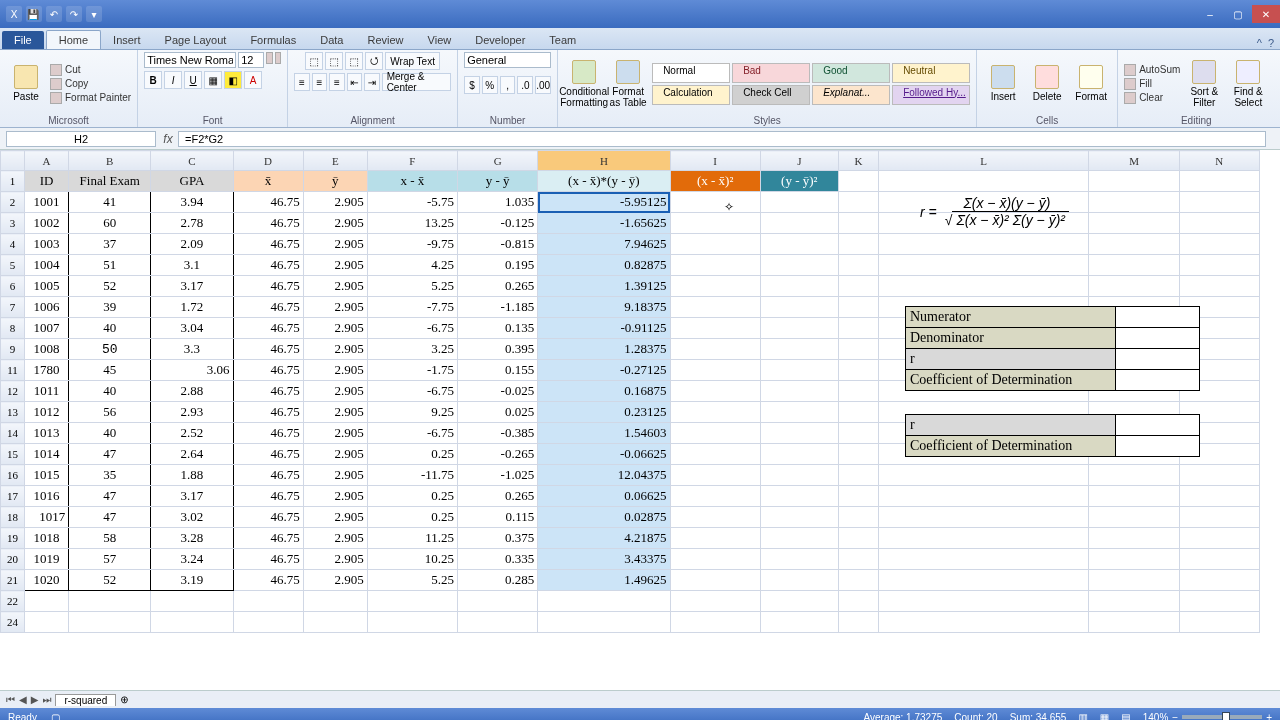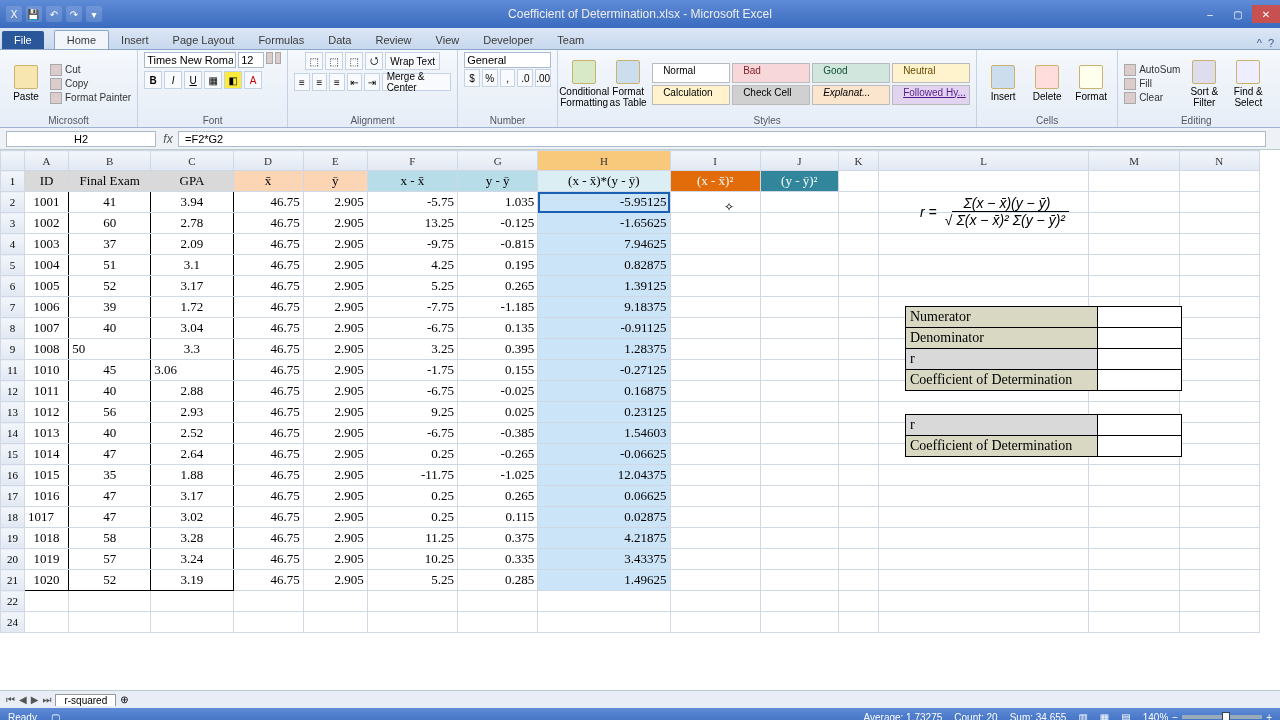--- a/index.html
+++ b/index.html
@@ -11,21 +11,21 @@
 .titlebar .qat span { width:16px; height:16px; background:rgba(255,255,255,.15); border-radius:2px; display:flex; align-items:center; justify-content:center; font-size:10px; }
 .titlebar .title { position:absolute; left:50%; transform:translateX(-50%); font-size:12px; color:#eee; }
 .titlebar .winctrl { margin-left:auto; display:flex; }
 .titlebar .winctrl span { width:28px; height:18px; display:flex; align-items:center; justify-content:center; font-size:10px; }
 .titlebar .winctrl .close { background:#c75050; }
 
 
 .ribtabs { height:22px; background:linear-gradient(#dbe6f4,#c7d8ee); display:flex; align-items:end; padding-left:2px; border-bottom:1px solid #8ba6c9; }
 .ribtabs .tab { padding:3px 12px; font-size:11px; color:#3b3b3b; cursor:pointer; }
 .ribtabs .tab.file { background:#2a579a; color:#fff; border-radius:2px 2px 0 0; margin-right:2px;}
-.ribtabs .tab.active { background:#f2f6fb; border:1px solid #8ba6c9; border-bottom:none; border-radius:2px 2px 0 0;margin-left:8px; }
+.ribtabs .tab.active { background:#f2f6fb; border:1px solid #8ba6c9; border-bottom:none; border-radius:2px 2px 0 0; }
 .ribtabs .right { margin-left:auto; display:flex; gap:6px; padding-right:6px; color:#3b5a8a; font-size:11px; }
 
 
 .ribbon { height:78px; background:linear-gradient(#f5f8fc,#e6edf7); border-bottom:1px solid #9db3cf; display:flex; font-size:11px; }
 .group { border-right:1px solid #c4d2e5; padding:2px 6px 0 6px; display:flex; flex-direction:column; justify-content:space-between; }
 .group .gtitle { text-align:center; font-size:10px; color:#556; padding-bottom:1px; }
 .group .body { flex:1; display:flex; align-items:center; gap:4px; }
 .bigbtn { width:40px; height:56px; display:flex; flex-direction:column; align-items:center; justify-content:center; font-size:10px; gap:2px; }
 .bigbtn .ic { width:24px; height:24px; background:#f8e6b0; border:1px solid #c9b36f; border-radius:2px; }
 .smallrow { display:flex; flex-direction:column; gap:2px; }
@@ -57,21 +57,21 @@
 .hF{background:#b7dee8;} .hG{background:#b7dee8;}
 .hH{background:#daeef3;} .hI{background:#e26b0a;color:#fff;} .hJ{background:#31869b;color:#fff;}
 .selH { background:#cce4f7; }
 .colH-hdr { background:#f9c97b !important; }
 th.rowhdr.selrow { background:#f3d99e; }
 
 
 .formula-img { position:absolute; left:920px; top:45px; width:220px; font-family:"Times New Roman",serif; font-size:14px; font-style:italic; }
 .sidebox { position:absolute; border-collapse:collapse; }
 .sidebox td { border:1px solid #000; height:21px; font-size:14px; font-family:"Times New Roman",serif; padding:0 4px; }
-.sb-lbl { background:#d9d9c3; width:192px; }
+.sb-lbl { background:#d9d9c3; width:210px; }
 .sb-r   { background:#d9d9d9; }
 .sb-val { width:84px; background:#fff; }
 
 
 .sheettabs { height:18px; background:#e9eef6; border-top:1px solid #bcc; display:flex; align-items:center; font-size:10px; padding:0 6px; gap:4px;}
 .sheettabs .nav { color:#555; }
 .sheettabs .st { background:#fff; border:1px solid #999; border-bottom:none; padding:0 8px; }
 .status { height:18px; background:linear-gradient(#5f8bd6,#3a6bbf); color:#fff; display:flex; align-items:center; font-size:10px; padding:0 8px; gap:14px; }
 .status .right { margin-left:auto; display:flex; gap:12px; align-items:center;}
 .status .zoom { display:flex; align-items:center; gap:4px;}
@@ -91,21 +91,20 @@
 <body>
 
 <div class="titlebar">
   <div class="qat">
     <span>X</span>
     <span>💾</span>
     <span>↶</span>
     <span>↷</span>
     <span>▾</span>
   </div>
-  <div class="title">Coefficient of Determination.xlsx - Microsoft Excel</div>
   <div class="winctrl">
     <span>–</span>
     <span>▢</span>
     <span class="close">✕</span>
   </div>
 </div>
 
 <div class="ribtabs">
   <div class="tab file">File</div>
   <div class="tab active">Home</div>
@@ -189,21 +188,21 @@
           <span>≡</span>
         <span>⇤</span>
           <span>⇥</span>
         <span style="width:auto;padding:0 4px">Merge &amp; Center</span>
       </div>
     </div>
     <div class="gtitle">Alignment</div>
   </div>
 
   <div class="group" style="width:100px">
-    <div class="body" style="flex-direction:column; gap:1px; align-items:stretch">
+    <div class="body" style="flex-direction:column; gap:8px; align-items:stretch">
       <input class="ribsel" value="General" style="">
       <div class="btnrow">
         <span>$</span>
           <span>%</span>
           <span>,</span>
         <span>.0</span>
           <span>.00</span>
       </div>
     </div>
     <div class="gtitle">Number</div>
@@ -457,39 +456,39 @@
           <td class="" style=""></td>
           <td class="" style=""></td>
           <td class="" style=""></td>
           <td class="" style=""></td>
           <td class="" style=""></td>
           <td class="" style=""></td>
         </tr>
         <tr>
           <th class="rowhdr selrow">9</th>
           <td class="" style="text-align:center;border-left:1.5px solid #000;border-right:1.5px solid #000;">1008</td>
-          <td class="" style="text-align:left;border-left:1.5px solid #000;border-right:1.5px solid #000;">50</td>
+          <td class="" style="text-align:center;border-left:1.5px solid #000;border-right:1.5px solid #000;font-family:Liberation Mono, monospace;">50</td>
           <td class="" style="text-align:center;border-left:1.5px solid #000;border-right:1.5px solid #000;">3.3</td>
           <td class="" style="">46.75</td>
           <td class="" style="">2.905</td>
           <td class="" style="">3.25</td>
           <td class="" style="">0.395</td>
           <td class="selH" style="">1.28375</td>
           <td class="" style=""></td>
           <td class="" style=""></td>
           <td class="" style=""></td>
           <td class="" style=""></td>
           <td class="" style=""></td>
           <td class="" style=""></td>
         </tr>
         <tr>
           <th class="rowhdr selrow">11</th>
-          <td class="" style="text-align:center;border-left:1.5px solid #000;border-right:1.5px solid #000;">1010</td>
+          <td class="" style="text-align:center;border-left:1.5px solid #000;border-right:1.5px solid #000;">1780</td>
           <td class="" style="text-align:center;border-left:1.5px solid #000;border-right:1.5px solid #000;">45</td>
-          <td class="" style="text-align:left;border-left:1.5px solid #000;border-right:1.5px solid #000;">3.06</td>
+          <td class="" style="text-align:right;border-left:1.5px solid #000;border-right:1.5px solid #000;">3.06</td>
           <td class="" style="">46.75</td>
           <td class="" style="">2.905</td>
           <td class="" style="">-1.75</td>
           <td class="" style="">0.155</td>
           <td class="selH" style="">-0.27125</td>
           <td class="" style=""></td>
           <td class="" style=""></td>
           <td class="" style=""></td>
           <td class="" style=""></td>
           <td class="" style=""></td>
@@ -592,21 +591,21 @@
           <td class="selH" style="">0.06625</td>
           <td class="" style=""></td>
           <td class="" style=""></td>
           <td class="" style=""></td>
           <td class="" style=""></td>
           <td class="" style=""></td>
           <td class="" style=""></td>
         </tr>
         <tr>
           <th class="rowhdr selrow">18</th>
-          <td class="" style="text-align:left;border-left:1.5px solid #000;border-right:1.5px solid #000;">1017</td>
+          <td class="" style="text-align:right;border-left:1.5px solid #000;border-right:1.5px solid #000;">1017</td>
           <td class="" style="text-align:center;border-left:1.5px solid #000;border-right:1.5px solid #000;">47</td>
           <td class="" style="text-align:center;border-left:1.5px solid #000;border-right:1.5px solid #000;">3.02</td>
           <td class="" style="">46.75</td>
           <td class="" style="">2.905</td>
           <td class="" style="">0.25</td>
           <td class="" style="">0.115</td>
           <td class="selH" style="">0.02875</td>
           <td class="" style=""></td>
           <td class="" style=""></td>
           <td class="" style=""></td>

